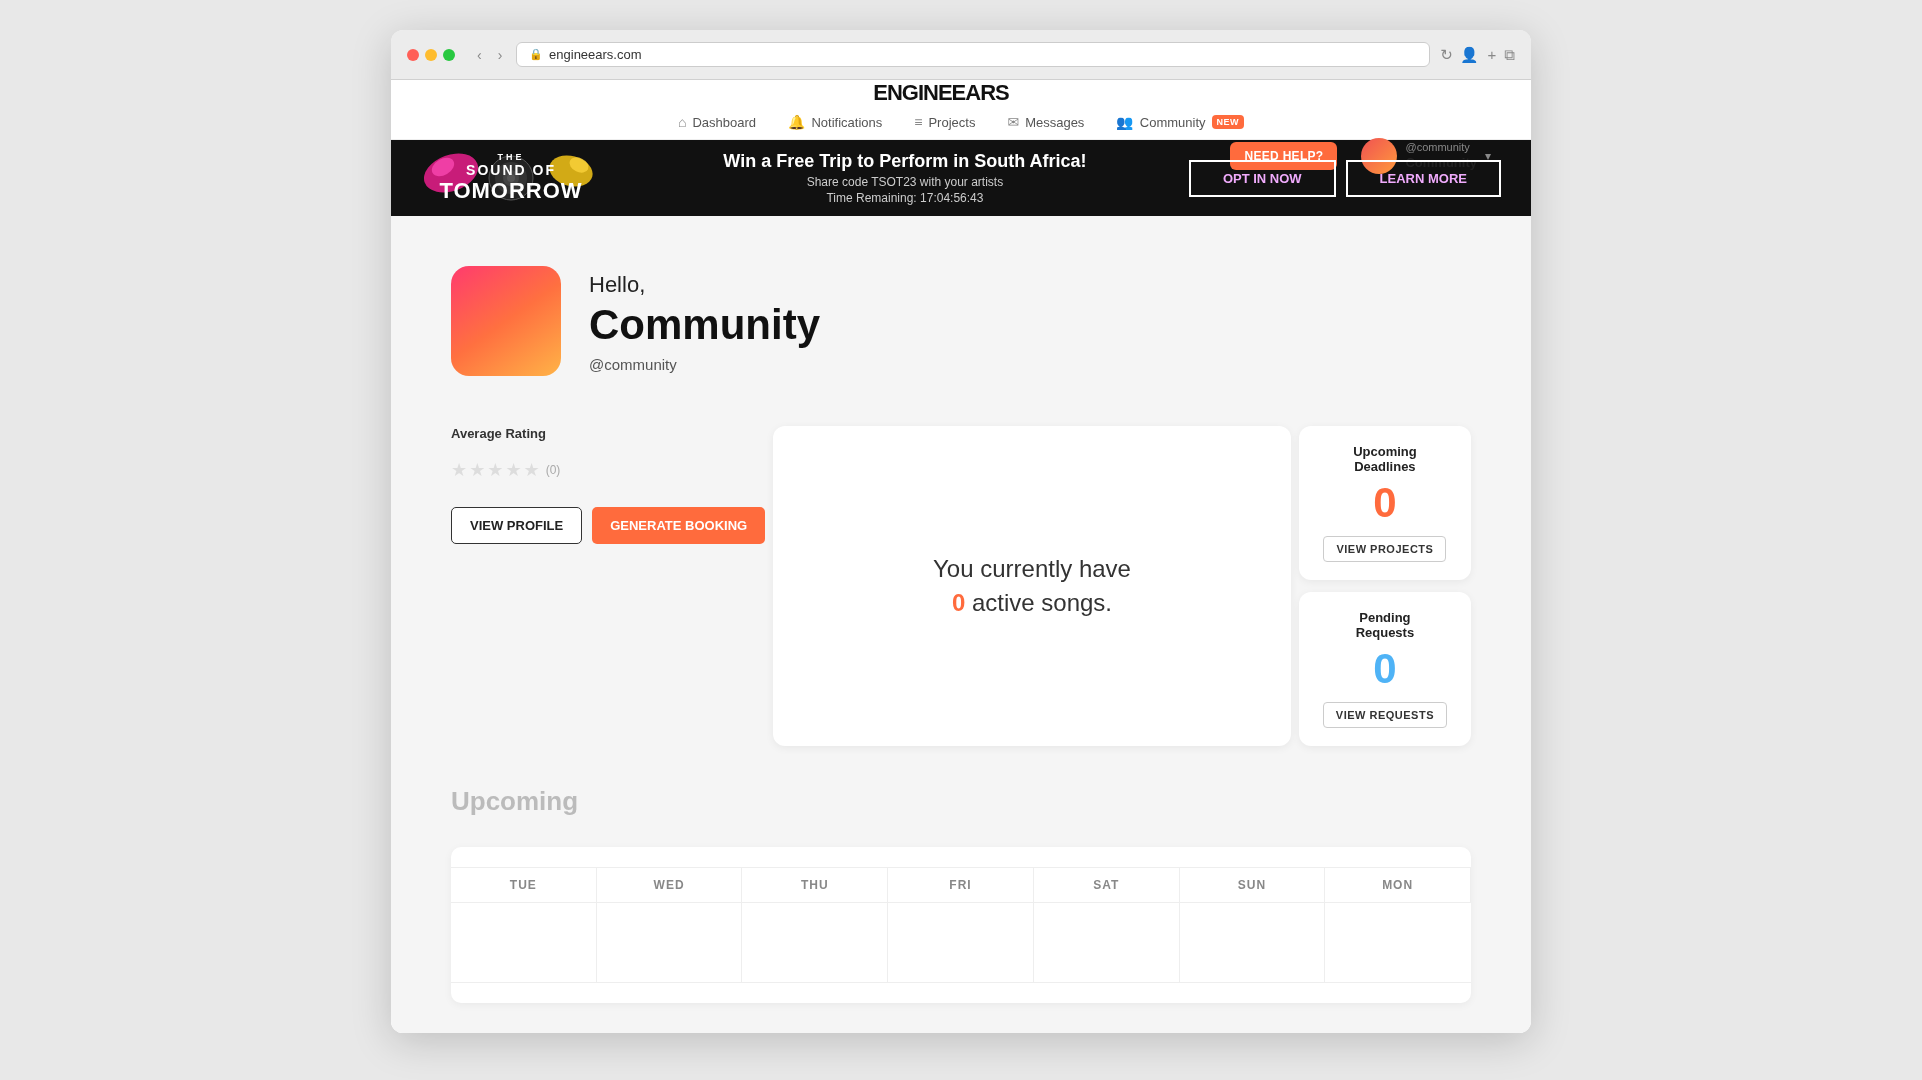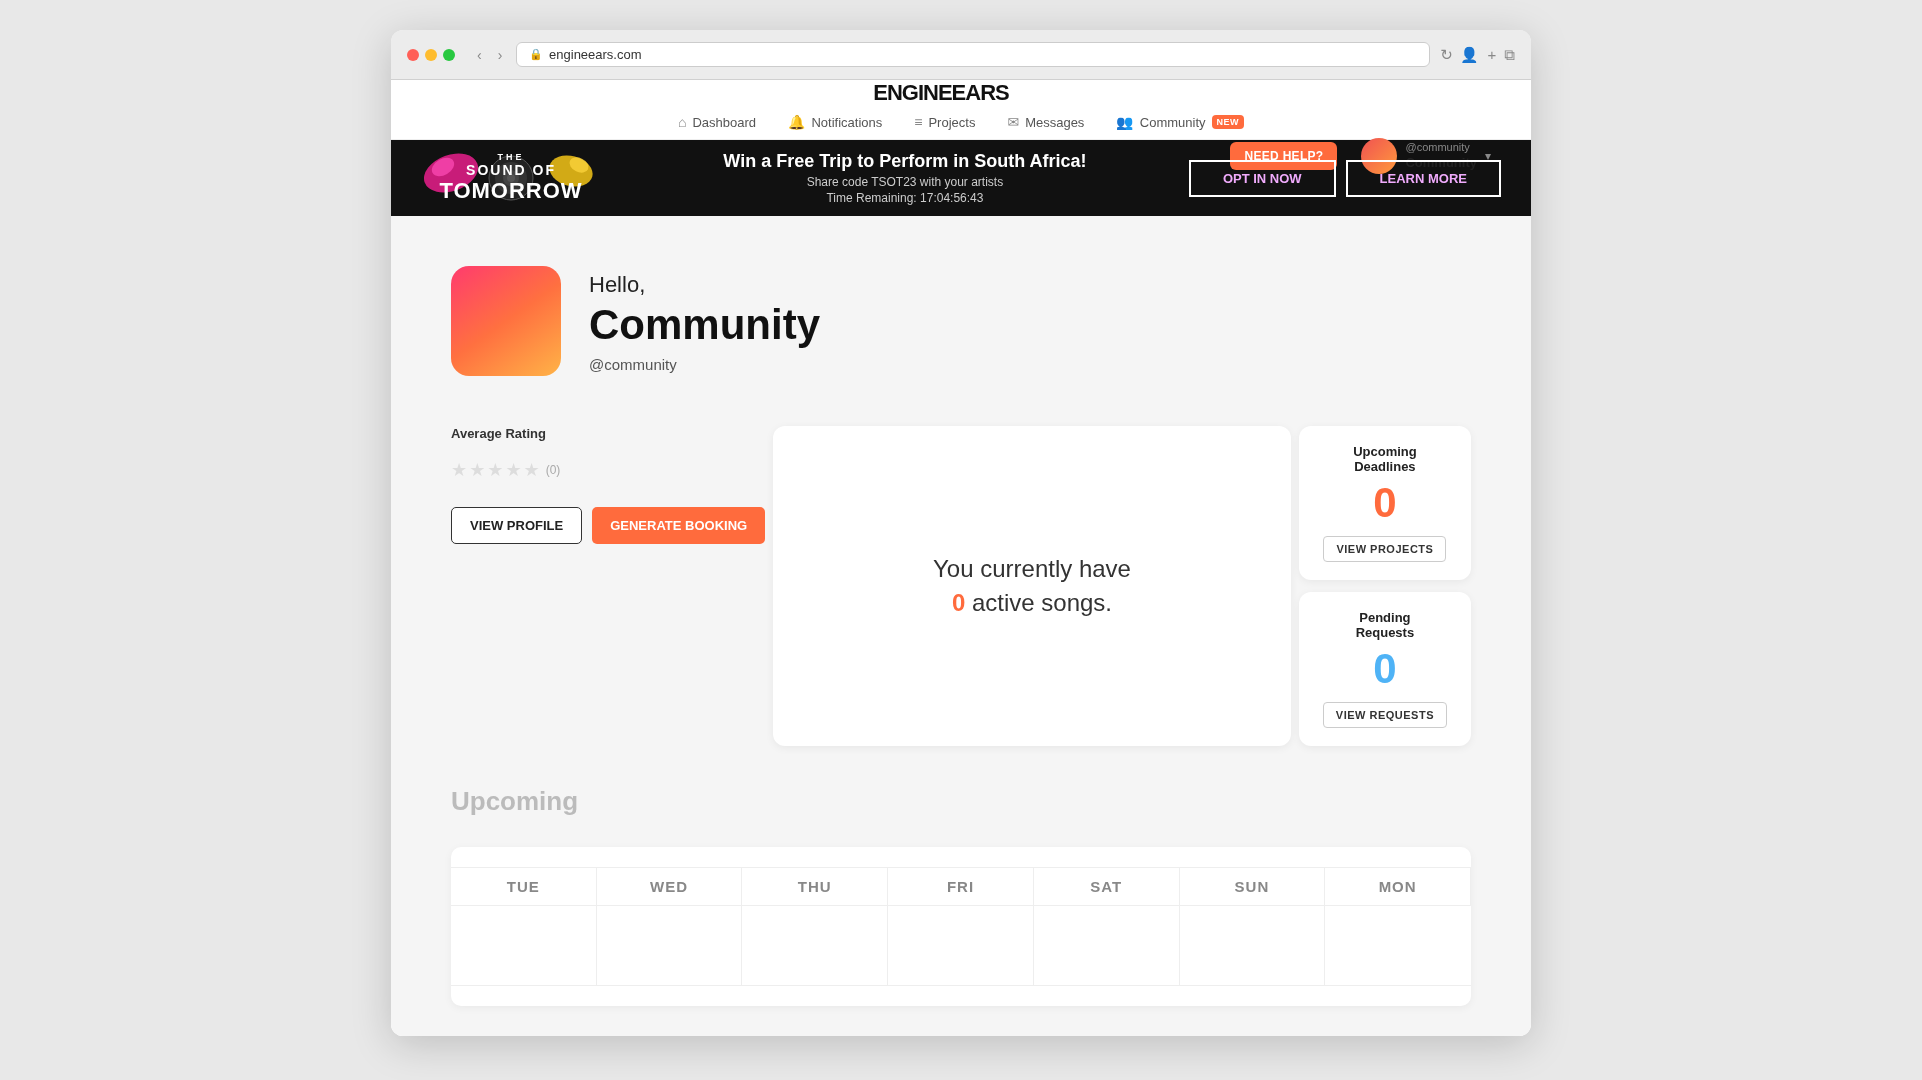--- a/index.html
+++ b/index.html
@@ -428,21 +428,21 @@
     .calendar-header .month { font-weight: 700; }
     .calendar-header .year { font-weight: 400; color: #777; }
 
     .calendar-grid {
       display: grid;
       grid-template-columns: repeat(7, 1fr);
       border-top: 1px solid #eee;
     }
     .cal-day-header {
       text-align: center;
-      font-size: 15px;
+      font-size: 12px;
       font-weight: 600;
       color: #888;
       letter-spacing: 1px;
       padding: 10px 0;
       border-right: 1px solid #eee;
       border-bottom: 1px solid #eee;
     }
     .cal-day-header:last-child { border-right: none; }
 
     .cal-cell {

